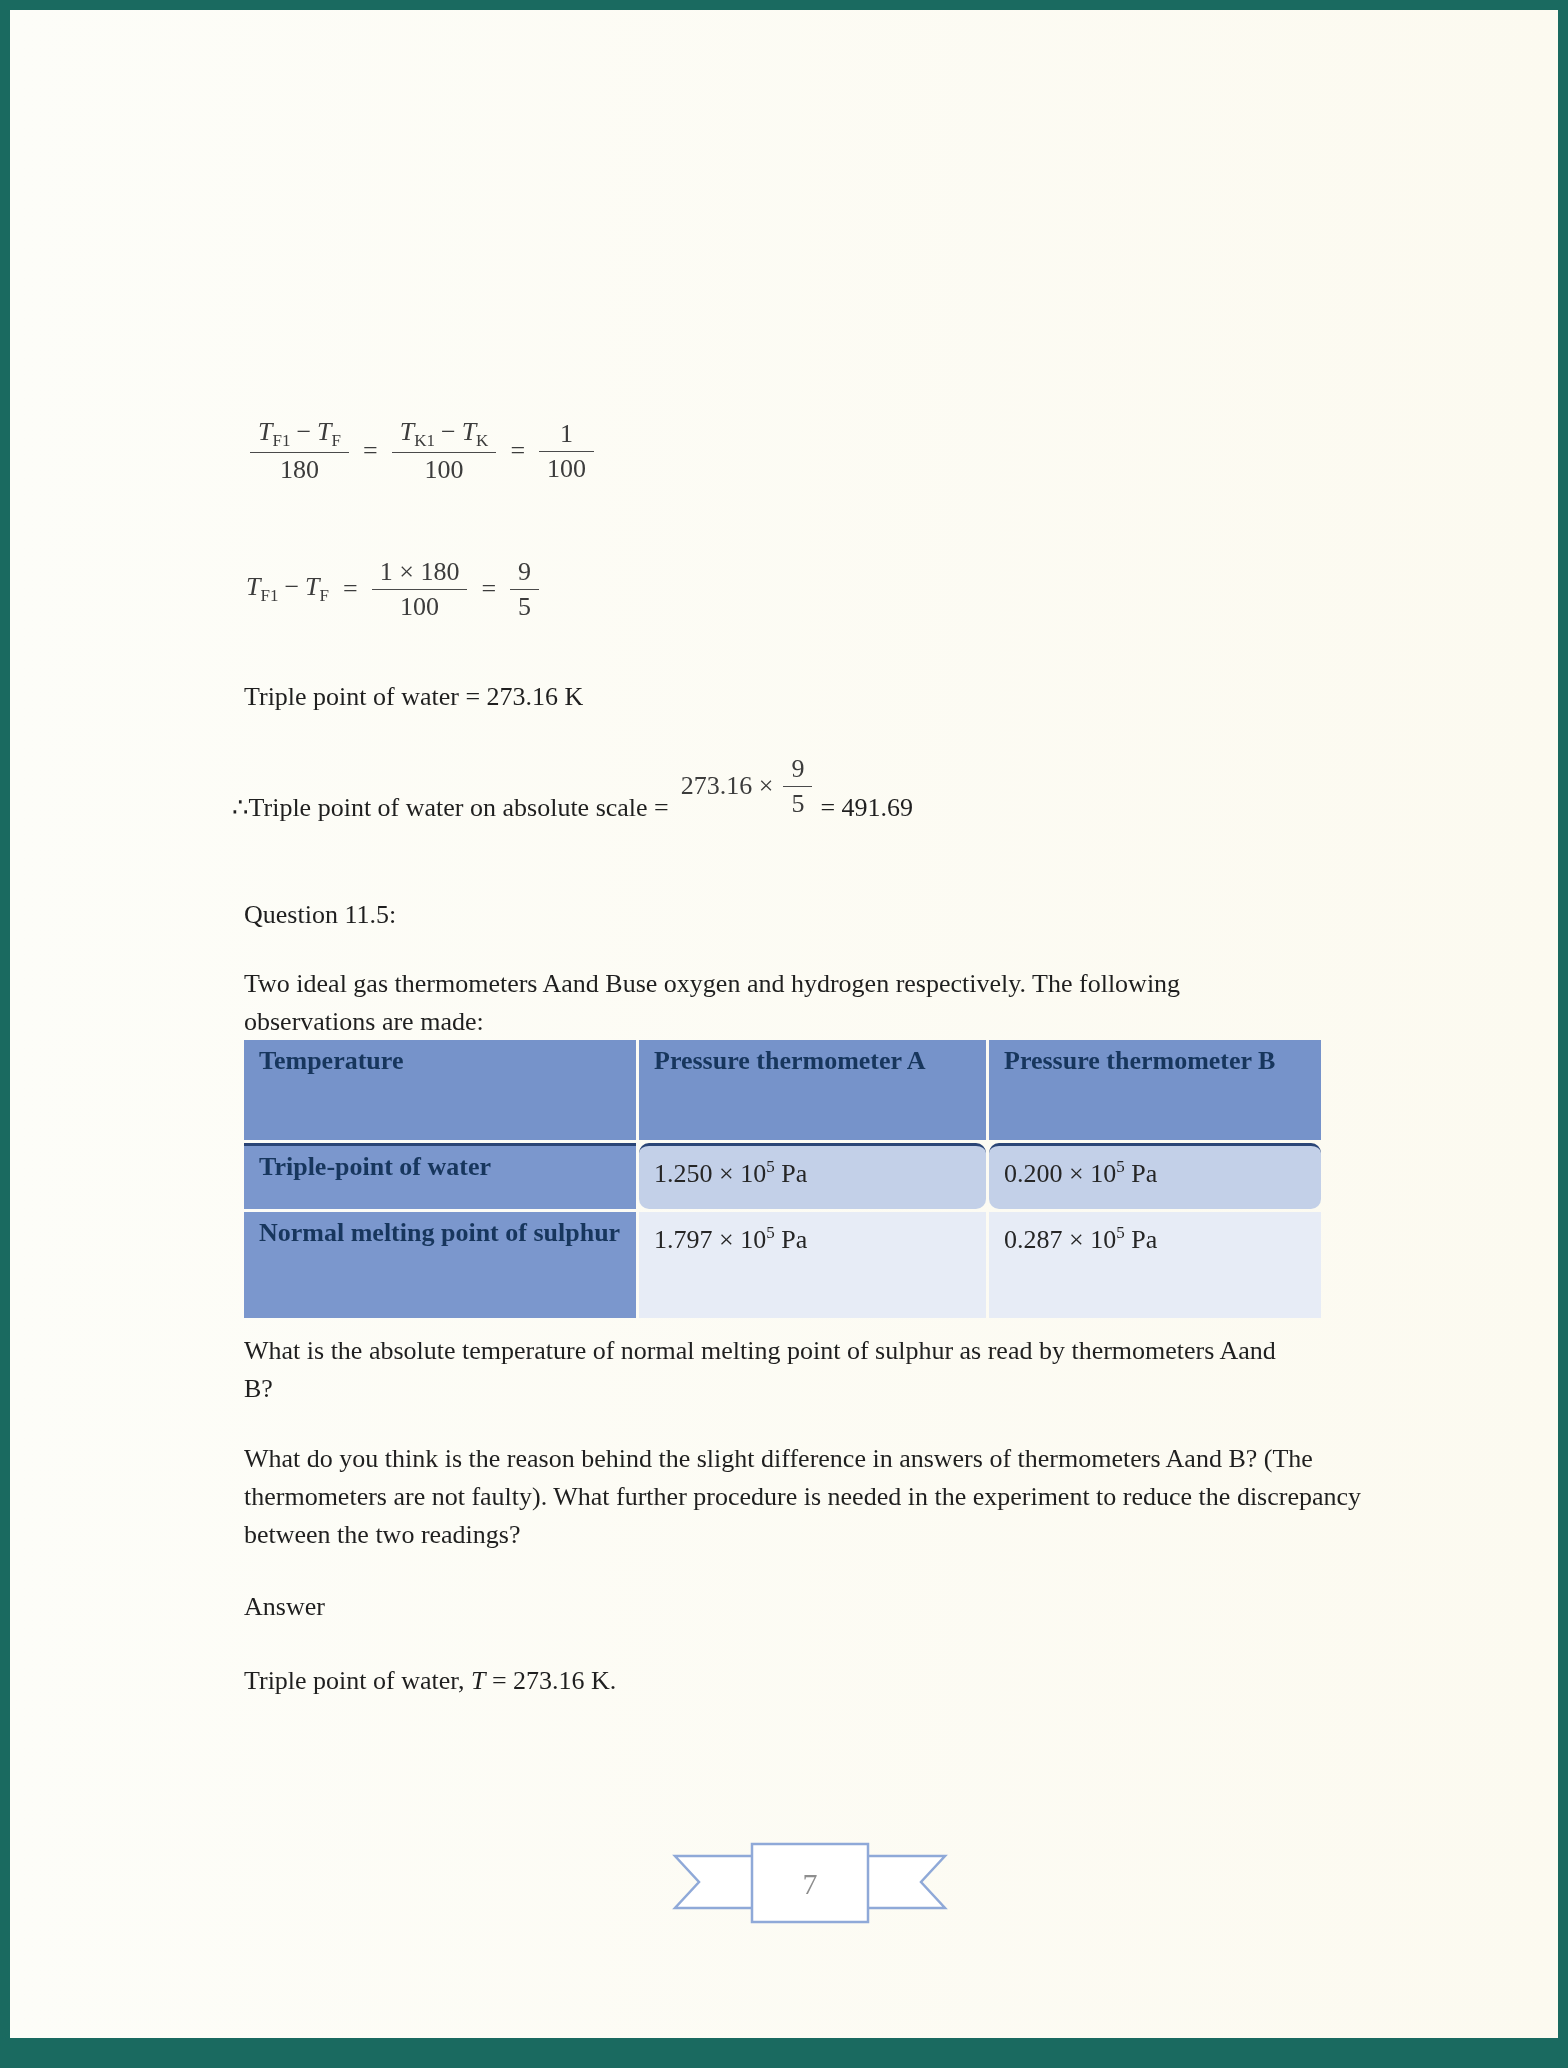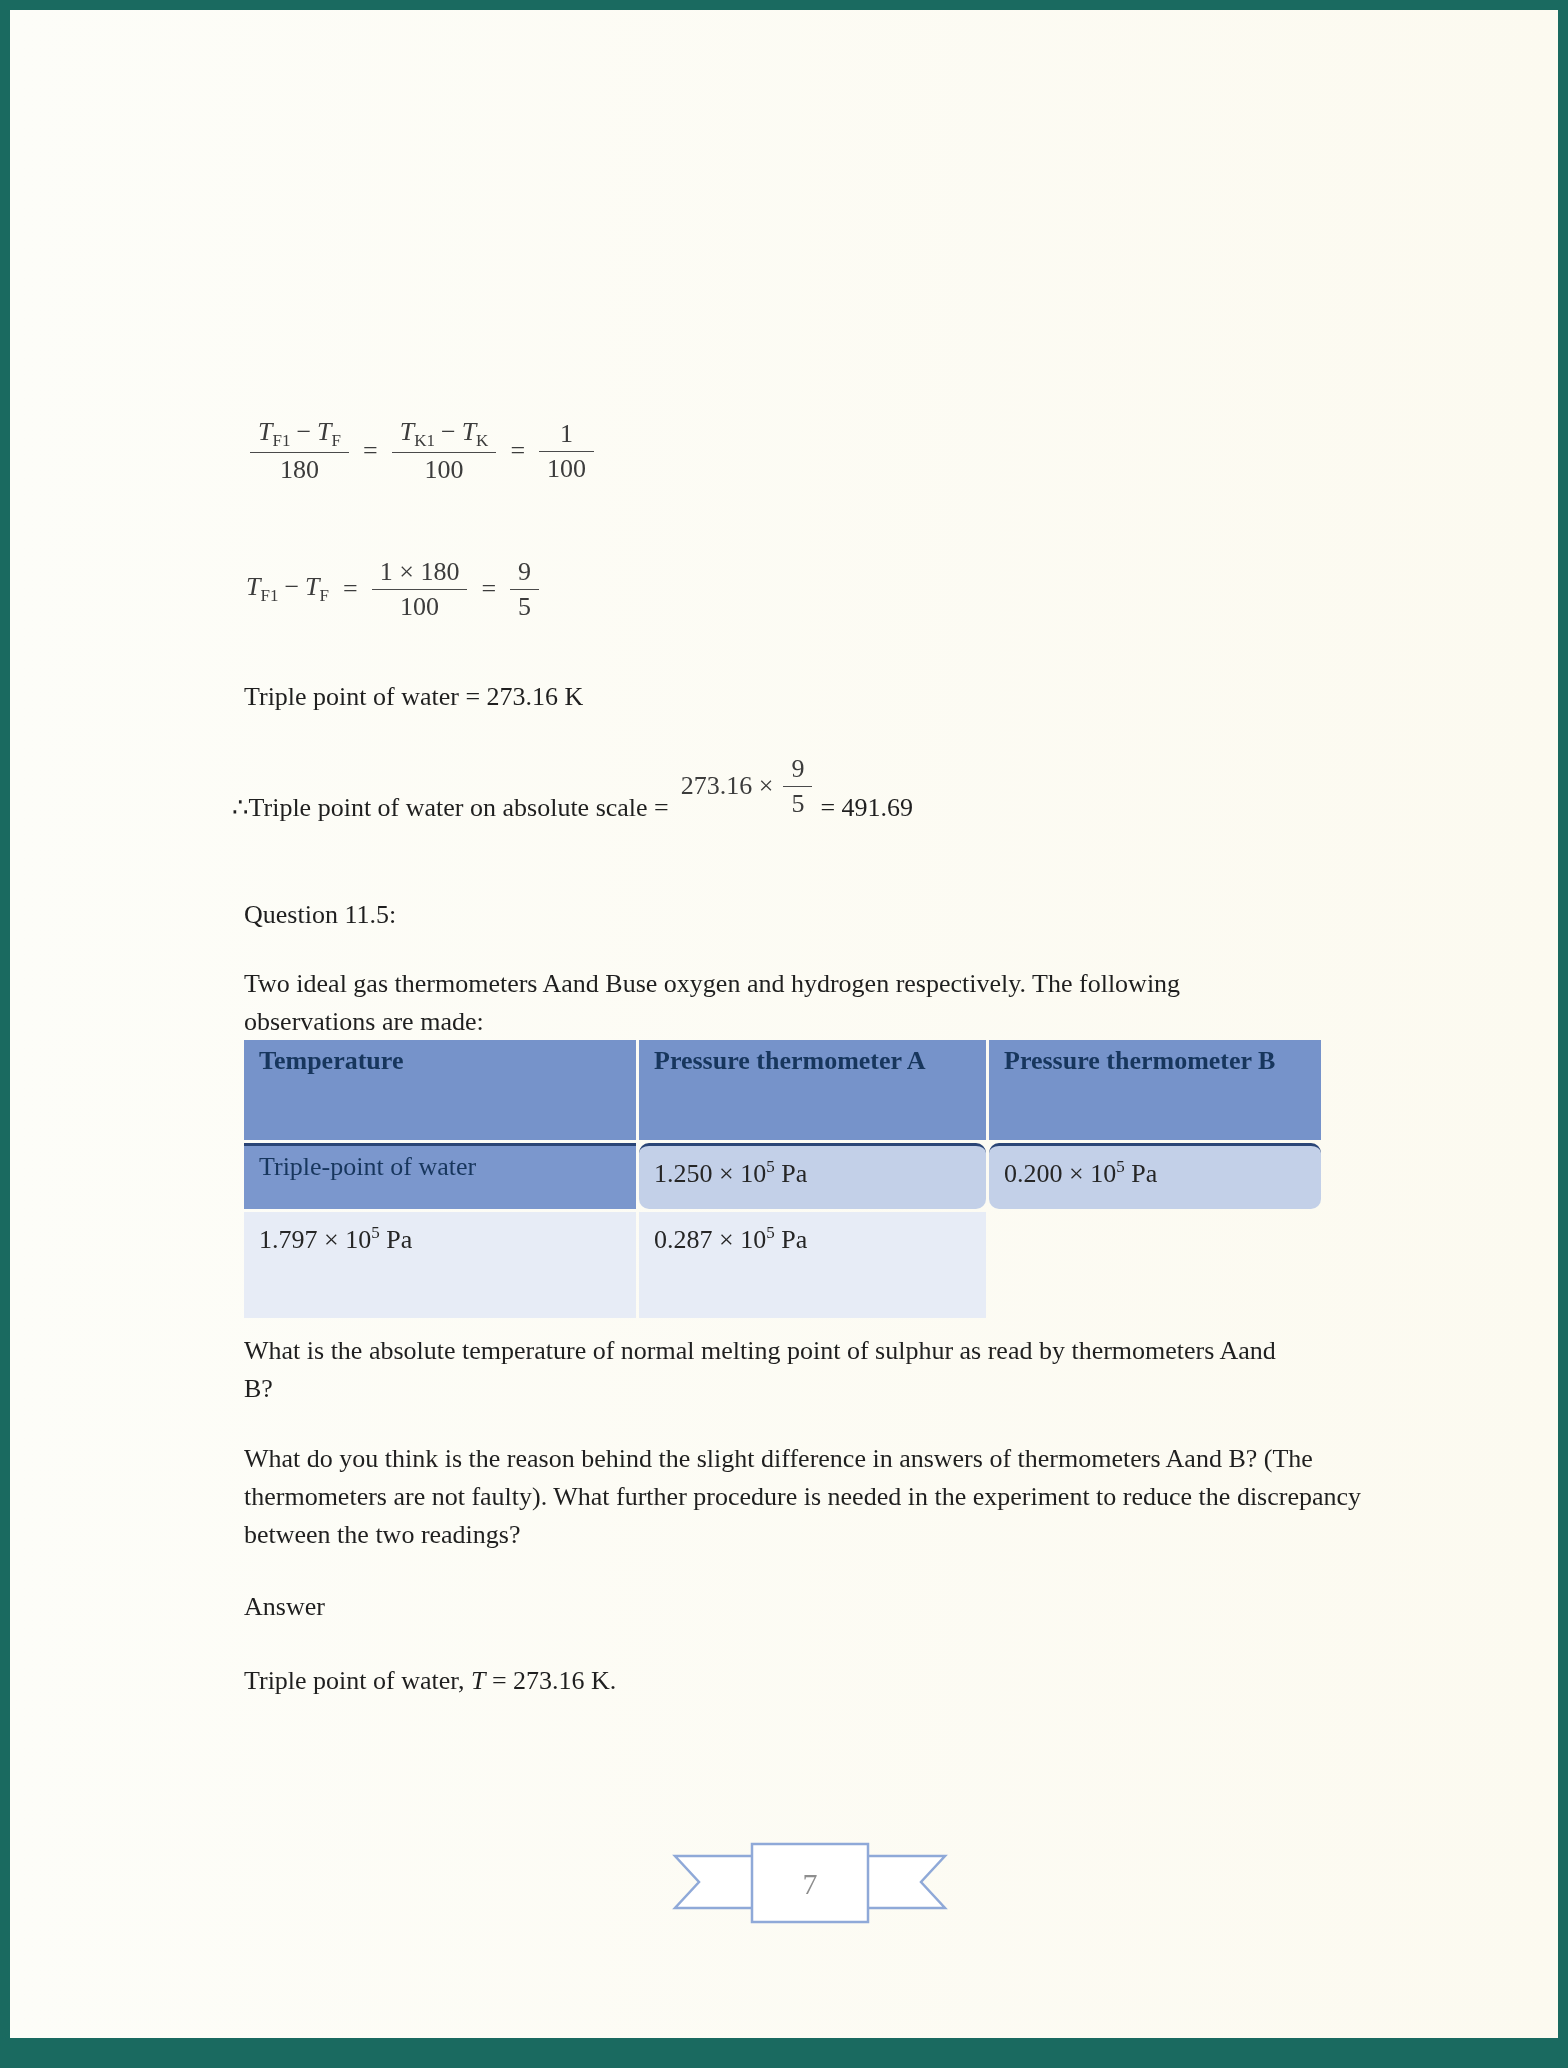--- a/index.html
+++ b/index.html
@@ -28,21 +28,21 @@
   .mathraise .factor { margin-right:10px; }
   .qtable {
     position:absolute; left:234px; top:1030px;
     display:grid;
     grid-template-columns:392px 347px 332px;
     grid-template-rows:100px 66px 106px;
     gap:3px;
   }
   .cell { box-sizing:border-box; padding:4px 15px; font-size:26px; line-height:34px; overflow:hidden; }
   .hdr { background:#7693ca; color:#17365d; font-weight:bold; }
-  .lbl { background:#7b97cd; color:#17365d; font-weight:normal; }
+  .lbl { background:#7b97cd; color:#17365d; font-weight:bold; }
   .d1 { background:#c3d0e8; color:#262626;border-radius:10px; }
   .d2 { background:#e7ecf6; color:#262626; }
   .toprule { border-top:3px solid #2a4576; }
   .ribbon { position:absolute; left:645px; top:1822px; }
   .ribbon text { font-family:"Liberation Serif", serif; }
 </style>
 </head>
 <body>
 
 <div class="sheet">
@@ -98,20 +98,21 @@
 
   <div class="qtable">
     <div class="cell hdr">Temperature</div>
     <div class="cell hdr">Pressure thermometer A</div>
     <div class="cell hdr">Pressure thermometer B</div>
 
     <div class="cell lbl toprule">Triple-point of water</div>
     <div class="cell d1 toprule"><span>1.250 × 10</span><sup>5</sup><span> Pa</span></div>
     <div class="cell d1 toprule"><span>0.200 × 10</span><sup>5</sup><span> Pa</span></div>
 
+    <div class="cell lbl">Normal melting point of sulphur</div>
     <div class="cell d2"><span>1.797 × 10</span><sup>5</sup><span> Pa</span></div>
     <div class="cell d2"><span>0.287 × 10</span><sup>5</sup><span> Pa</span></div>
   </div>
 
   <div class="para" style="left:234px; top:1322px; width:1060px;">What is the absolute temperature of normal melting point of sulphur as read by thermometers Aand B?</div>
 
   <div class="para" style="left:234px; top:1430px; width:1150px;">What do you think is the reason behind the slight difference in answers of thermometers Aand B? (The thermometers are not faulty). What further procedure is needed in the experiment to reduce the discrepancy between the two readings?</div>
 
   <div class="para" style="left:234px; top:1578px;">Answer</div>
 

